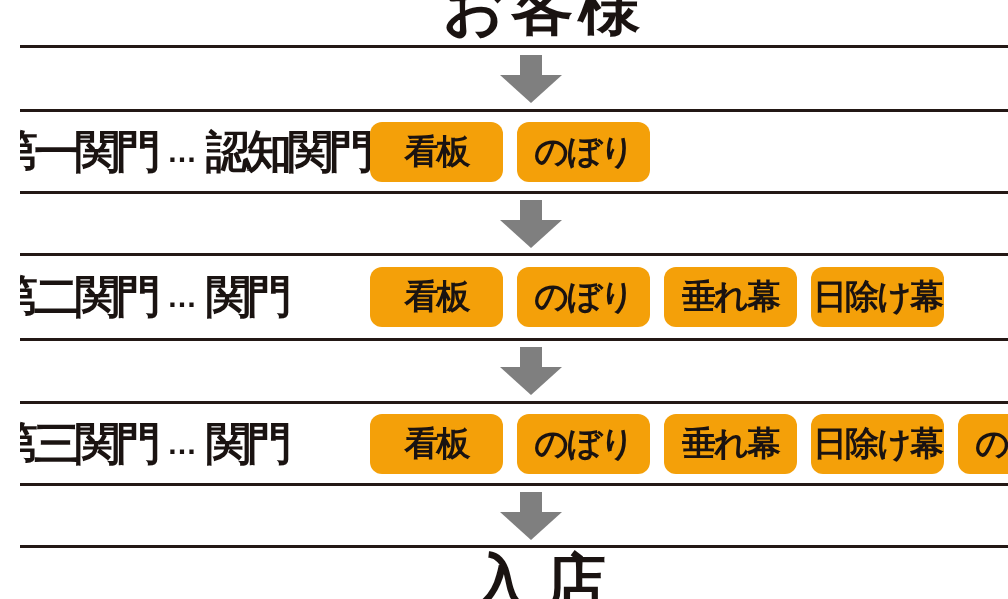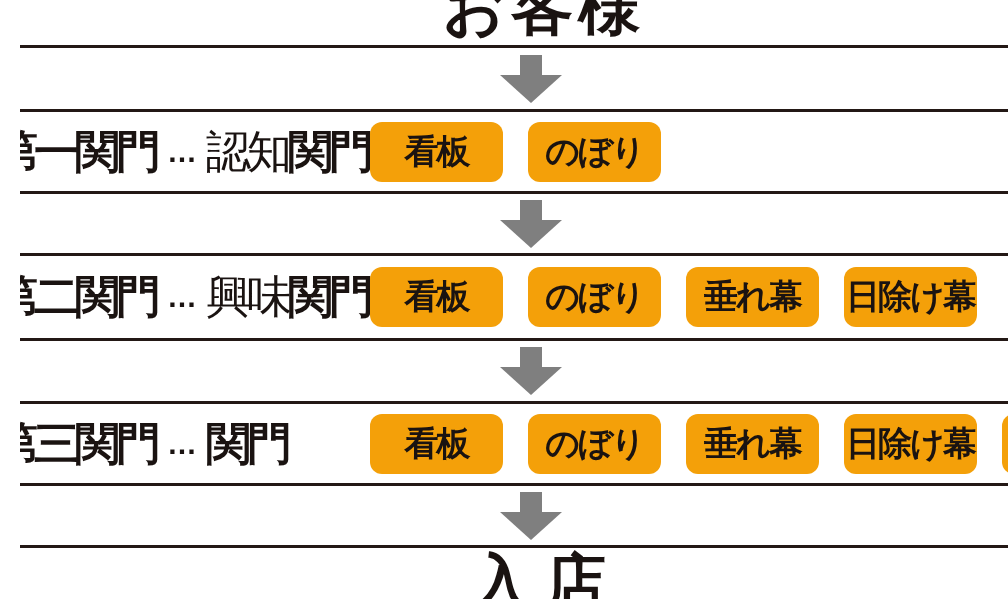--- a/index.html
+++ b/index.html
@@ -80,24 +80,24 @@
     font-weight: 600;
     letter-spacing: -4px;
     white-space: nowrap;
   }
   .row-label .sep {
     font-size: 30px;
     font-weight: bold;
     letter-spacing: 1px;
     margin: 0 8px 0 10px;
   }
-  .row-label .emphasis { font-weight: 400; }
+  .row-label .emphasis { font-weight: 700; }
   .tags {
     display: flex;
-    gap: 25px;
+    gap: 14px;
     align-items: center;
     flex: none;
   }
   .tag {
     flex: none;
     width: 133px;
     height: 60px;
     background: var(--orange, #F4A009);
     border-radius: 12px;
     display: flex;
@@ -161,21 +161,20 @@
     <div class="tags">
       <span class="tag">看板</span>
       <span class="tag">のぼり</span>
     </div>
   </div>
 
   <div class="row" style="top:256px;height:82px">
     <div class="row-label">
       <span>第二関門</span>
       <span class="sep">…</span>
-      <span class="emphasis">興味</span>
       <span>関門</span>
     </div>
     <div class="tags">
       <span class="tag">看板</span>
       <span class="tag">のぼり</span>
       <span class="tag">垂れ幕</span>
       <span class="tag">日除け幕</span>
     </div>
   </div>
 

